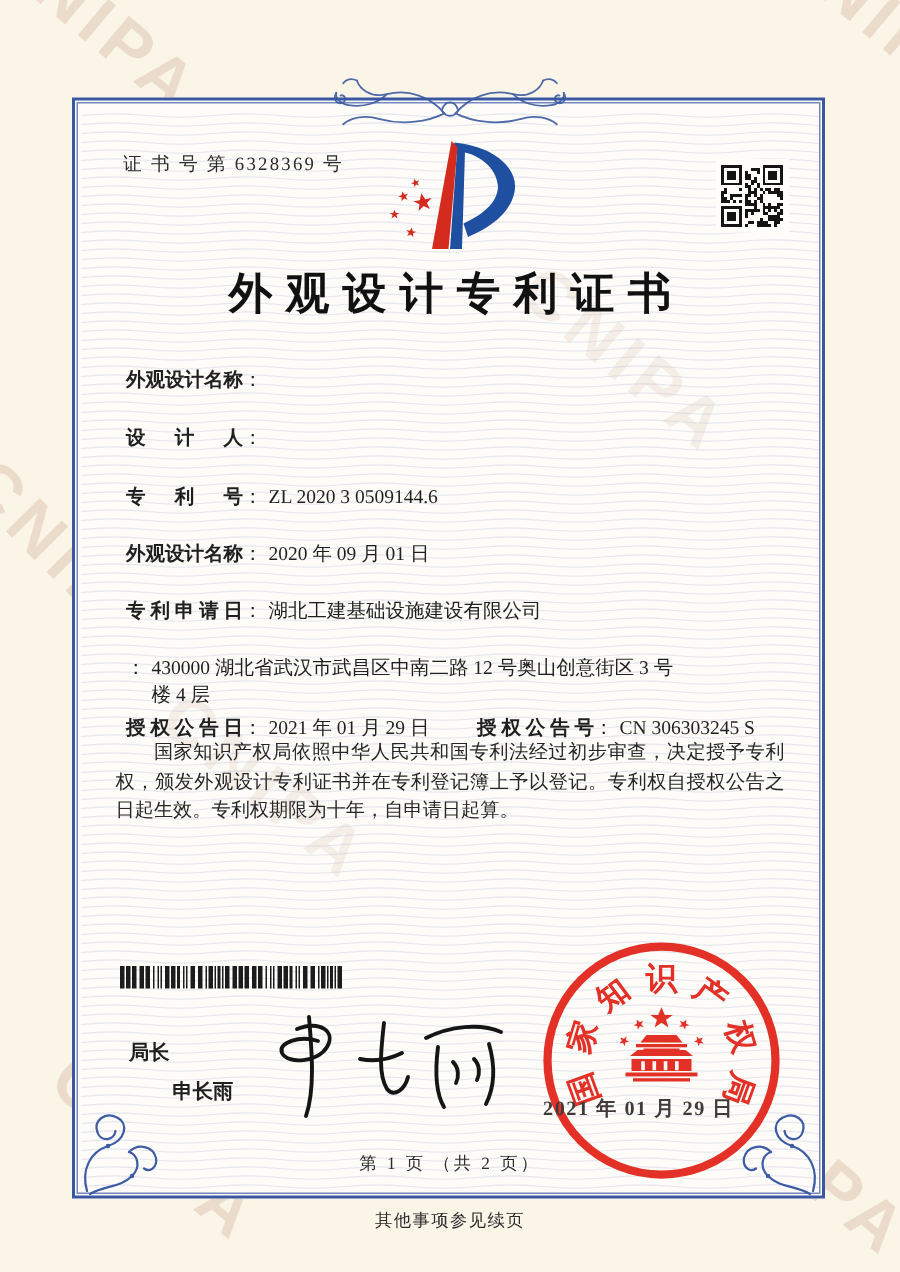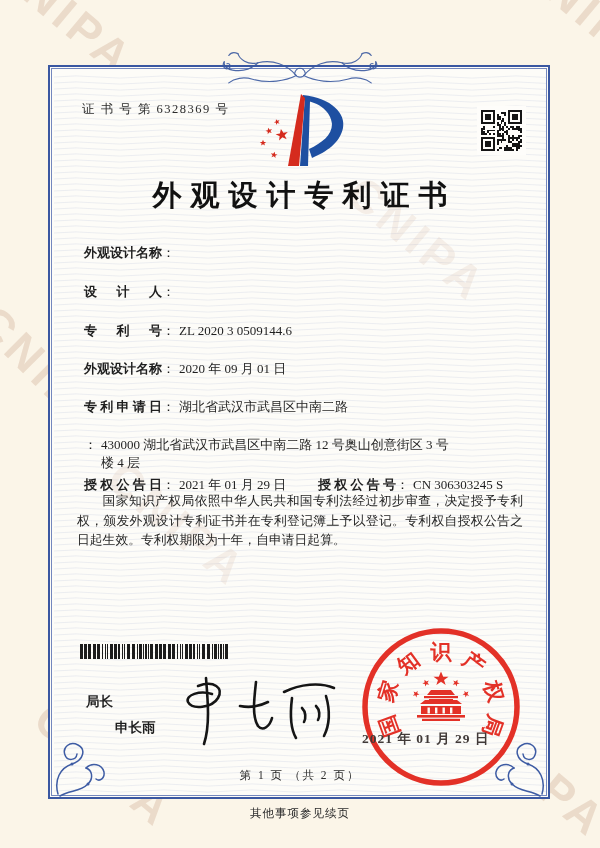--- a/index.html
+++ b/index.html
@@ -513,21 +513,21 @@
         <span class="fvalue">ZL 2020 3 0509144.6</span>
     </div>
     <div class="field-row" style="top:360px">
       <span class="flabel">外观设计名称</span>
         <span class="fcolon">：</span>
         <span class="fvalue">2020 年 09 月 01 日</span>
     </div>
     <div class="field-row" style="top:398px">
       <span class="flabel">专利申请日</span>
         <span class="fcolon">：</span>
-        <span class="fvalue">湖北省武汉市武昌区中南二路</span>
+        <span class="fvalue">湖北工建基础设施建设有限公司</span>
     </div>
     <div class="field-row" style="top:436px">
         <span class="fcolon">：</span>
         <span class="fvalue">430000 湖北省武汉市武昌区中南二路 12 号奥山创意街区 3 号楼 4 层</span>
     </div>
     <div class="fgroup" style="left:84px; top:476px;justify-content:flex-end;">
       <span class="flabel">授权公告日</span>
         <span class="fcolon">：</span>
         <span>2021 年 01 月 29 日</span>
     </div>

